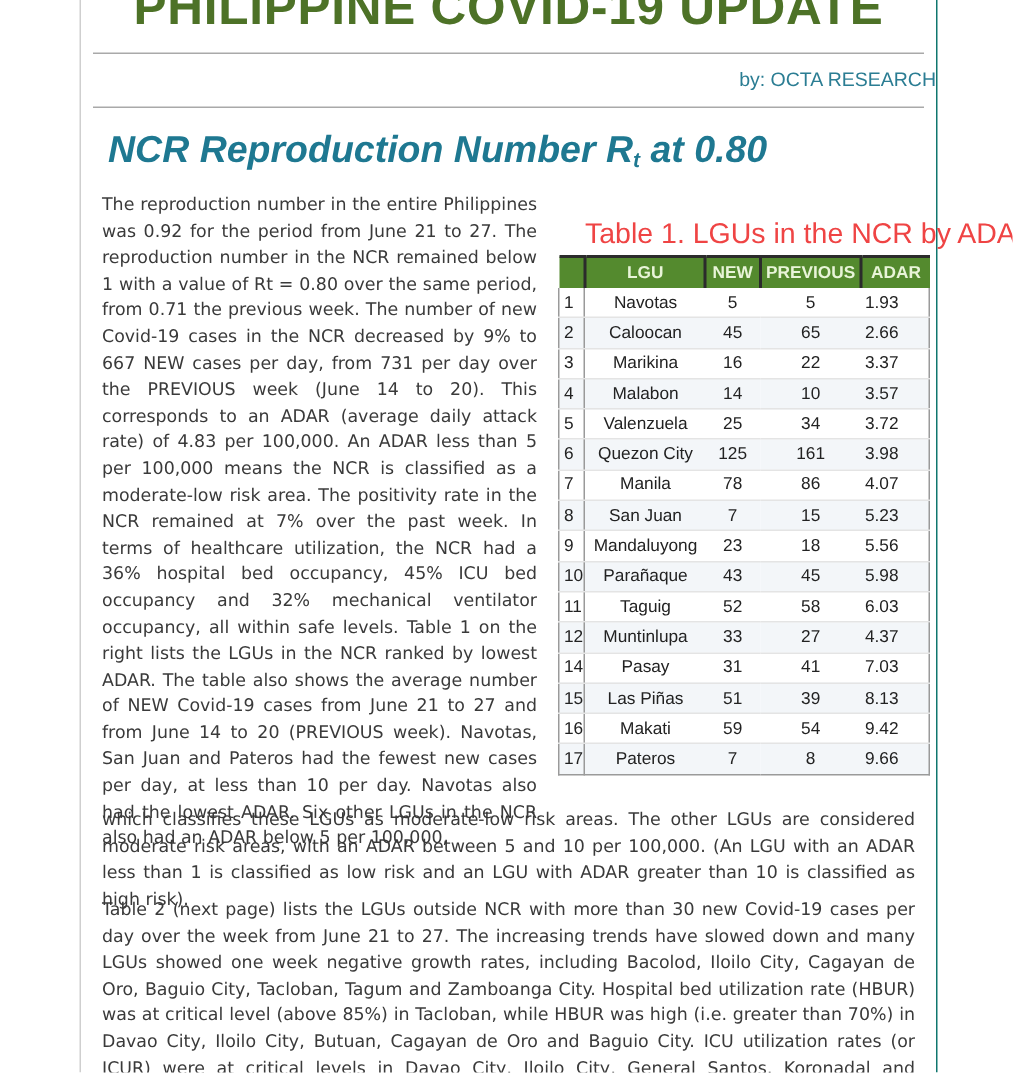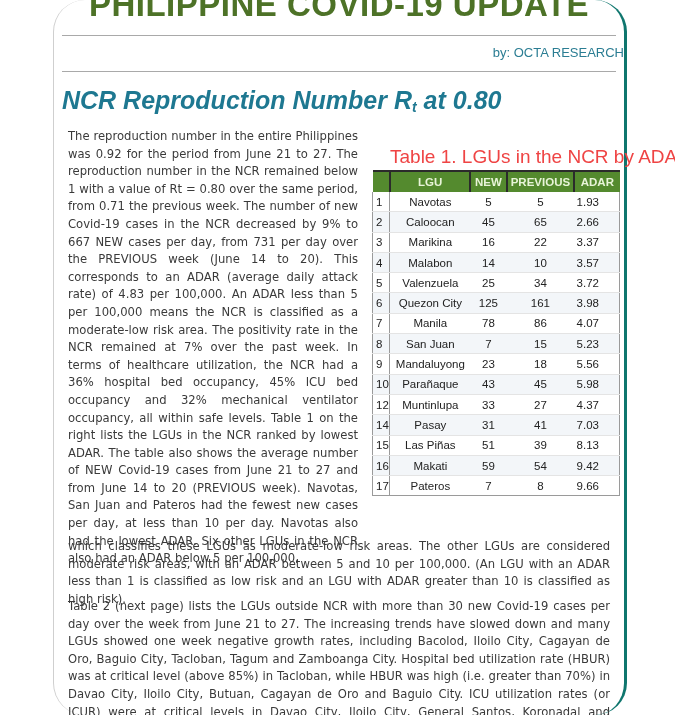--- a/index.html
+++ b/index.html
@@ -1,22 +1,22 @@
 <!DOCTYPE html>
 <html><head>
 <meta charset="utf-8">
 <style>
   html, body { margin:0; padding:0; background:#ffffff; }
   body { width:675px; height:715px; overflow:hidden; position:relative; font-family:"DejaVu Sans", sans-serif; color:#333; }
-  .page { position:absolute; left:53px; top:0; width:570px; height:715px; background:#fff; border-left:1px solid #cfcfcf; border-right:3px solid #0f766e;border-radius:32px; }
+  .page { position:absolute; left:53px; top:0; width:570px; height:715px; background:#fff; border-left:1px solid #cfcfcf; border-right:1px solid #0f766e; }
   .main-title { position:absolute; left:0; right:0; top:-14px; text-align:center; font-family:"Liberation Sans", sans-serif; font-weight:bold; font-size:33px; letter-spacing:0.5px; color:#4d7227; white-space:nowrap; }
   .rule { position:absolute; left:8px; right:8px; height:1px; background:#a9a9a9; }
   .rule1 { top:35px; } .rule2 { top:71px; }
   .byline { position:absolute; left:0; right:0; top:45px; text-align:right; font-family:"Liberation Sans", sans-serif; font-size:13px; color:#2b7d93; }
-  .headline { position:absolute; left:8px; top:86px; font-family:"Liberation Sans", sans-serif; font-weight:bold; font-style:italic; font-size:25px; color:#1e7891; white-space:nowrap;text-align:center; }
+  .headline { position:absolute; left:18px; top:86px; font-family:"Liberation Sans", sans-serif; font-weight:bold; font-style:italic; font-size:25px; color:#1e7891; white-space:nowrap;text-align:center; }
   .headline sub { font-size:14px; vertical-align:-3px; }
   .col-text { position:absolute; left:14px; top:128px; width:290px; font-family:"DejaVu Sans", sans-serif; font-size:11.6px; line-height:17.6px; color:#3a3a3a; text-align:justify; }
   .col-text p { margin:0; }
   .full-text { position:absolute; left:14px; width:542px; font-family:"DejaVu Sans", sans-serif; font-size:11.6px; line-height:17.6px; color:#3a3a3a; text-align:justify; }
   .full-text p { margin:0; }
   .ft1 { top:538px; } .ft2 { top:598px; }
   .table-caption { position:absolute; left:336px; top:146px; font-family:"Liberation Sans", sans-serif; font-size:19px; color:#ef4444; white-space:nowrap; }
   table.lgu { position:absolute; left:318px; top:170px; width:248px; border-collapse:collapse; font-family:"Liberation Sans", sans-serif; font-size:11.5px; color:#222; }
   table.lgu th { background:#548a2e; color:#e8f4d8; font-weight:bold; height:20px; padding:0; border-left:2px solid #2b2b2b; border-top:2px solid #2b2b2b; font-size:11.5px; }
   table.lgu th:first-child { border-left:none; }
@@ -118,20 +118,27 @@
           <td class="adar">5.56</td>
         </tr>
       <tr>
           <td class="rank">10</td>
           <td>Parañaque</td>
           <td>43</td>
           <td>45</td>
           <td class="adar">5.98</td>
         </tr>
       <tr>
+          <td class="rank">11</td>
+          <td>Taguig</td>
+          <td>52</td>
+          <td>58</td>
+          <td class="adar">6.03</td>
+        </tr>
+      <tr>
           <td class="rank">12</td>
           <td>Muntinlupa</td>
           <td>33</td>
           <td>27</td>
           <td class="adar">4.37</td>
         </tr>
       <tr>
           <td class="rank">14</td>
           <td>Pasay</td>
           <td>31</td>

